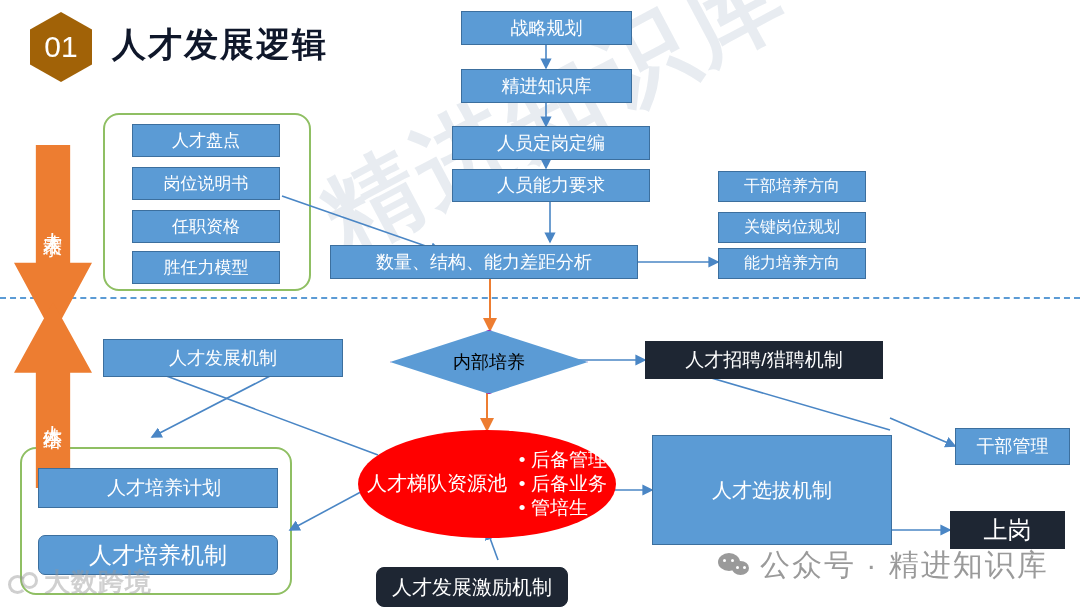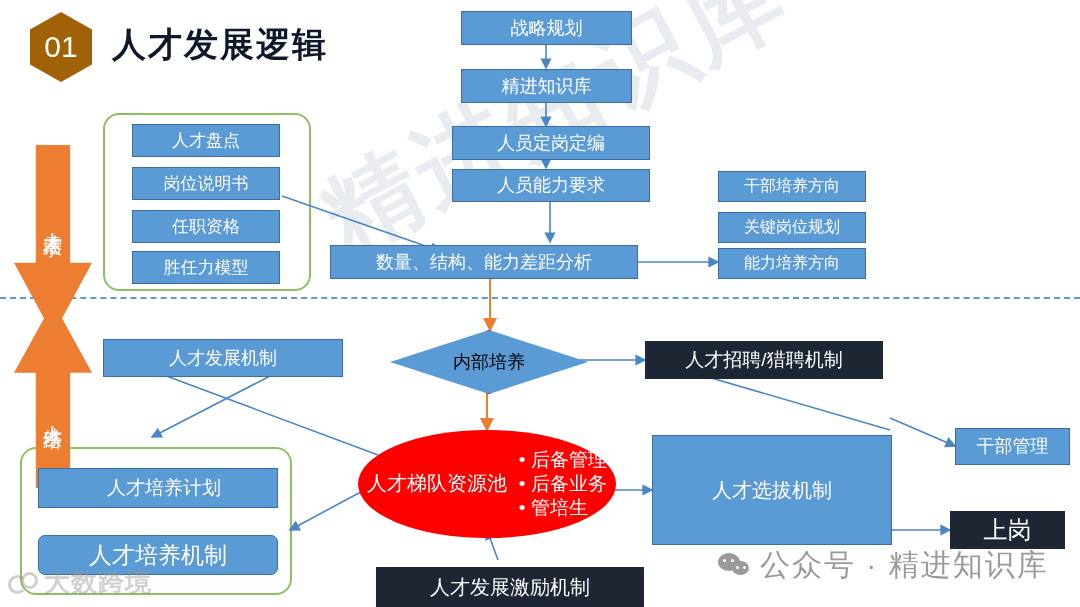--- a/index.html
+++ b/index.html
@@ -364,21 +364,21 @@
 
   <div class="ellipse" style="left:358px; top:430px; width:258px; height:108px;">
     <div class="etitle">人才梯队资源池</div>
     <ul>
       <li>后备管理</li>
       <li>后备业务</li>
       <li>管培生</li>
     </ul>
   </div>
 
-  <div class="node dark" style="left:376px; top:567px; width:268px; height:40px; font-size:20px;">
+  <div class="node dark" style="left:376px; top:567px; width:192px; height:40px; font-size:20px;border-radius:8px;">
     <span>人才发展激励机制</span>
   </div>
 
   <div class="node blue" style="left:652px; top:435px; width:240px; height:110px; font-size:20px;">
     <span>人才选拔机制</span>
   </div>
 
   <div class="node blue" style="left:955px; top:428px; width:115px; height:37px; font-size:18px;">
     <span>干部管理</span>
   </div>

